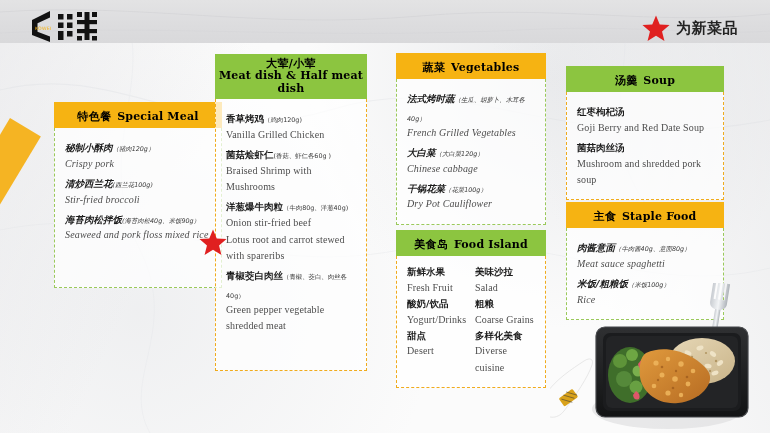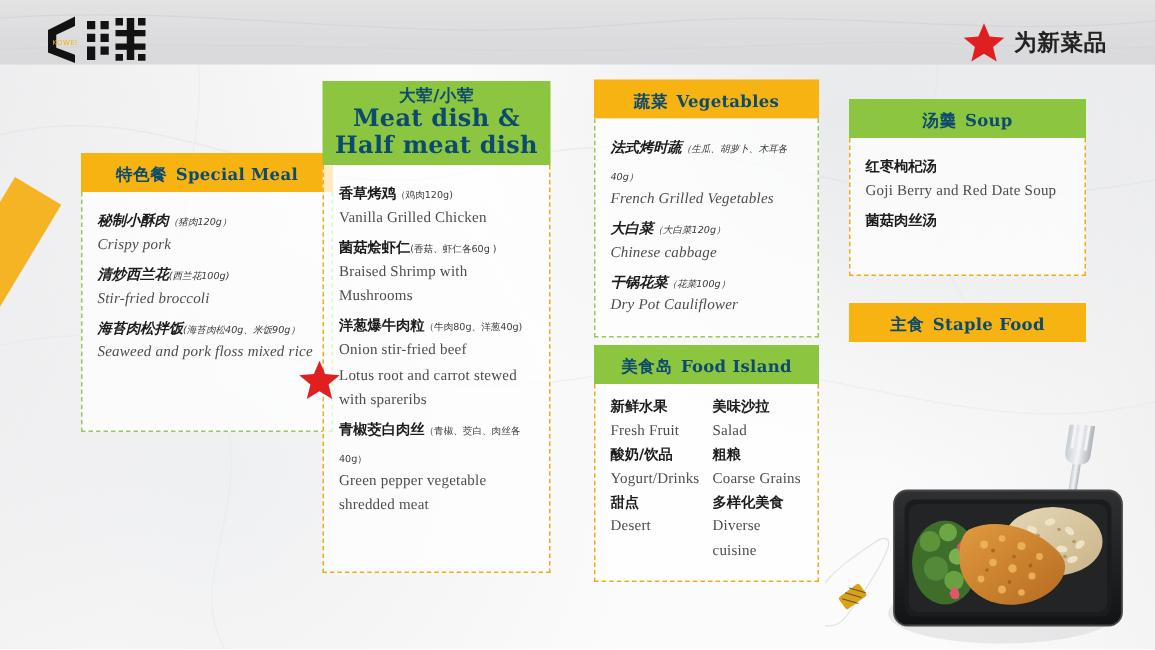--- a/index.html
+++ b/index.html
@@ -44,26 +44,26 @@
   }
   .legend-star{width:30px;height:29px;display:block;}
   .legend-text{
     font-family:"DejaVu Serif",serif;font-weight:bold;font-size:15px;color:#232323;
     letter-spacing:.5px;white-space:nowrap;
   }
 
   
   .cat{position:absolute;}
   .cat-title{
-    text-align:center;font-weight:bold;color:#0c4a6e;
+    text-align:center;font-weight:bold;color:#000000;
     padding:4px 2px 4px;line-height:1.12;
     font-family:"DejaVu Serif",serif;
   }
   .cat-title .cn{font-size:11px;letter-spacing:.4px;}
-  .cat-title .en{font-size:16px;letter-spacing:.2px;}
+  .cat-title .en{font-size:11px;letter-spacing:.2px;}
   .cat-title.one-line .cn{font-size:11px;}
   .cat-title.one-line .en{font-size:11px;}
   .title-yellow{background:#f6b312;}
   .title-green{background:#8cc540;}
 
   .cat-body{
     border:1px dashed #9ac95a;border-top:none;
     padding:9px 10px 10px;box-sizing:border-box;
     background:rgba(255,255,255,.72);
   }
@@ -269,28 +269,39 @@
       <span class="cn">汤羹</span>
       <span class="en">Soup</span>
     </div>
     <div class="cat-body dash-yellow" style="min-height:92px;">
       <div class="dish">
         <div><span class="cn">红枣枸杞汤</span><span class="amt"></span></div>
         <div class="en">Goji Berry and Red Date Soup</div>
       </div>
       <div class="dish">
         <div><span class="cn">菌菇肉丝汤</span><span class="amt"></span></div>
+        <div class="en">Mushroom and shredded pork soup</div>
       </div>
     </div>
   </div>
 
   <div class="cat" style="left:566px;top:202px;width:158px;">
     <div class="cat-title one-line title-yellow">
       <span class="cn">主食</span>
       <span class="en">Staple Food</span>
+    </div>
+    <div class="cat-body dash-green" style="min-height:88px;">
+      <div class="dish">
+        <div><span class="cn">肉酱意面</span><span class="amt">（牛肉酱40g、意面80g）</span></div>
+        <div class="en">Meat sauce spaghetti</div>
+      </div>
+      <div class="dish">
+        <div><span class="cn">米饭/粗粮饭</span><span class="amt">（米饭100g）</span></div>
+        <div class="en">Rice</div>
+      </div>
     </div>
   </div>
 
   <div class="photo">
     <svg viewBox="0 0 220 150" width="220" height="150">
       <defs>
         <linearGradient id="tray" x1="0" y1="0" x2="0" y2="1">
           <stop offset="0" stop-color="#2f3032"></stop>
             <stop offset="1" stop-color="#121314"></stop>
         </linearGradient>

